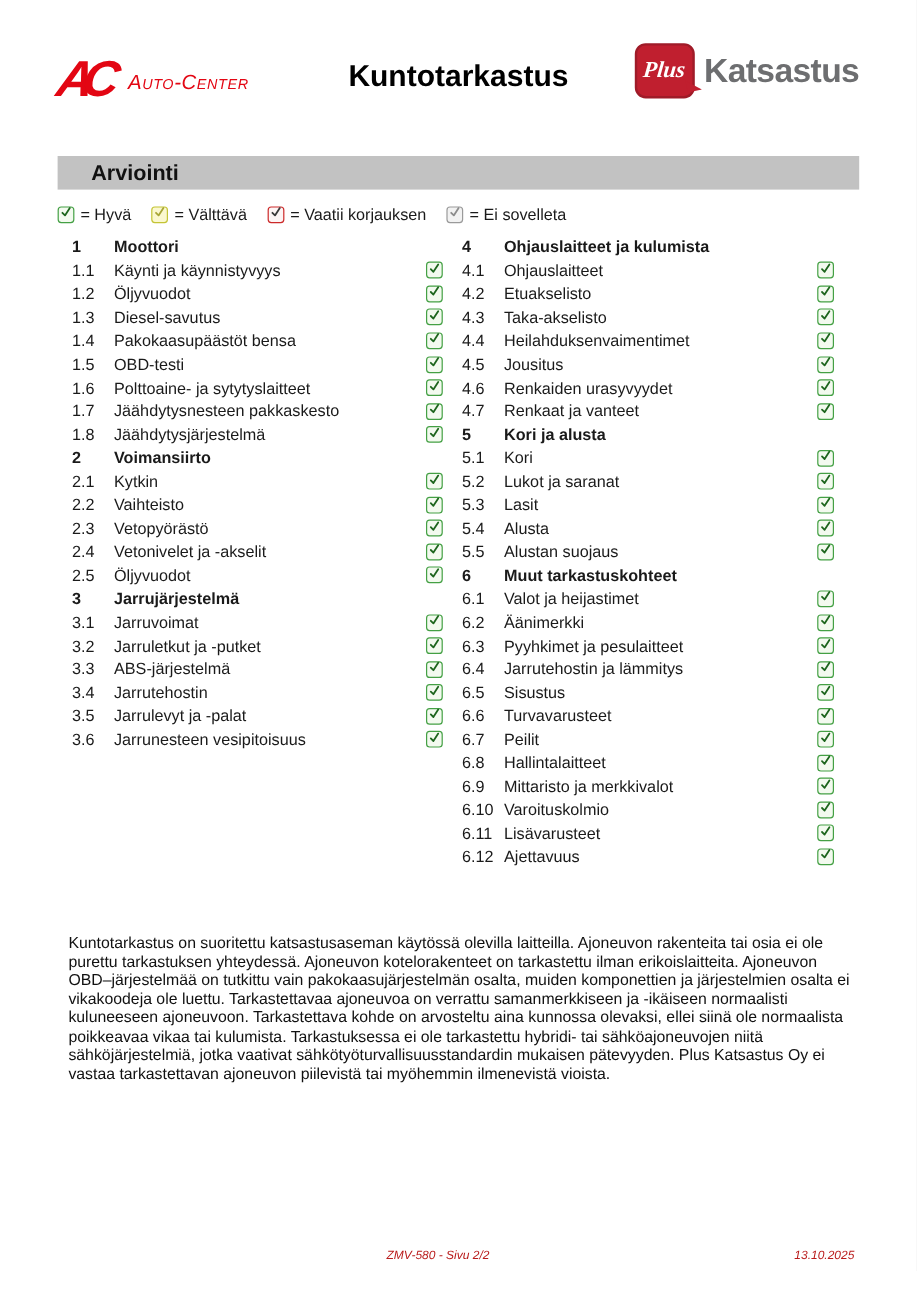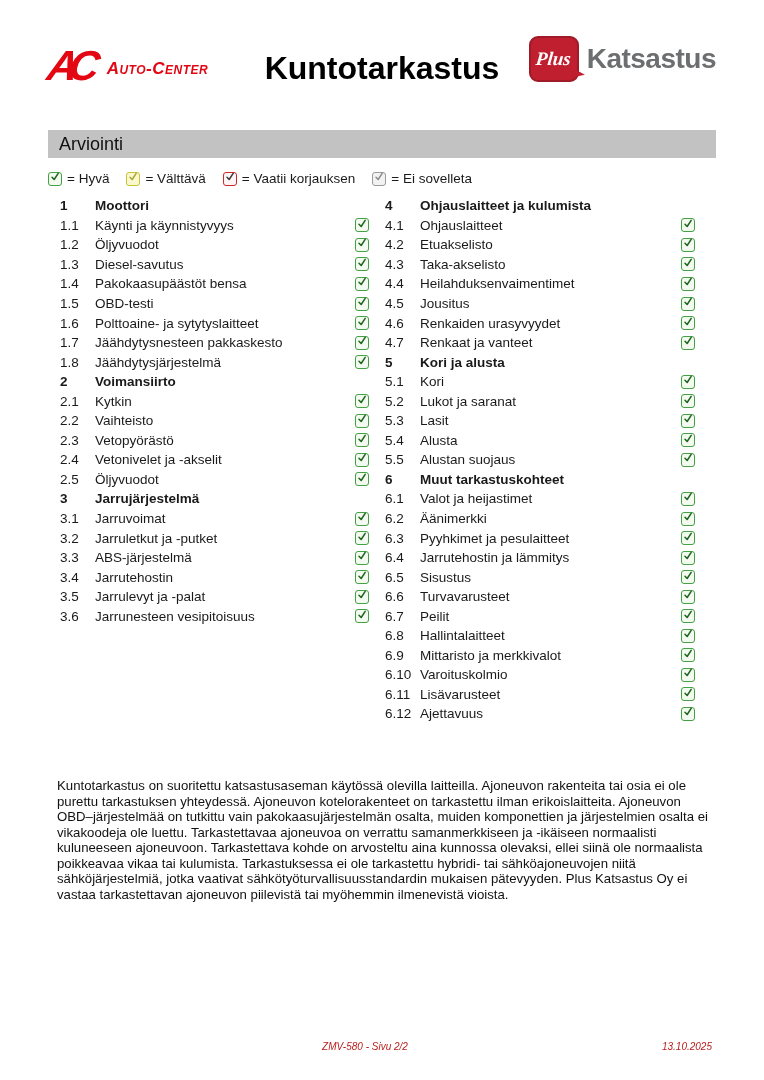--- a/index.html
+++ b/index.html
@@ -12,27 +12,27 @@
 
   
   .hdr { position:absolute; top:36px; left:48px; right:48px; height:64px; }
   .logo-ac { position:absolute; left:0; top:8px; display:flex; align-items:center; }
   .ac-mark {
     font-style:italic; font-weight:900; font-size:42px; line-height:44px;
     color:var(--brand-red,#e30613); letter-spacing:-9px; transform:skewX(-10deg);
     padding-right:12px;
   }
   .ac-text {
-    font-style:italic; font-weight:bold; font-variant:small-caps;
+    font-style:italic; font-weight:normal; font-variant:small-caps;
     font-size:17px; color:var(--brand-red,#e30613); letter-spacing:0.5px;
     margin-left:4px; margin-top:6px;
   }
   .title {
     position:absolute; left:0; right:0; top:14px; text-align:center;
-    font-size:32px; font-weight:bold; color:#000;
+    font-size:25px; font-weight:bold; color:#000;
   }
   .logo-plus { position:absolute; right:0; top:0; display:flex; align-items:center; }
   .plus-badge {
     position:relative; width:50px; height:46px; background:var(--plus-red,#c01f2f);
     border:2px solid #9f1b28; border-radius:9px; display:flex;
     align-items:center; justify-content:center;
   }
   .plus-badge .badge-word {
     color:#fff; font-style:italic; font-weight:bold; font-size:19px;
     font-family:"Liberation Serif", serif; transform:skewX(-6deg);
@@ -45,21 +45,21 @@
   }
   .plus-text {
     font-weight:bold; font-size:28px; color:var(--logo-gray,#6d6e70);
     margin-left:8px; letter-spacing:-0.5px;
   }
 
   
   .bar {
     position:absolute; top:130px; left:48px; width:668px; height:28px;
     background:var(--bar-gray,#c2c2c2); display:flex; align-items:center;
-    padding-left:11px; font-size:18px; font-weight:normal; color:#111;
+    padding-left:28px; font-size:18px; font-weight:bold; color:#111;
   }
 
   
   .legend {
     position:absolute; top:171px; left:48px; width:668px;
     display:flex; gap:17px; align-items:center;
     font-size:13.5px;
   }
   .legend-item { display:inline-flex; align-items:center; gap:5px; }
 

